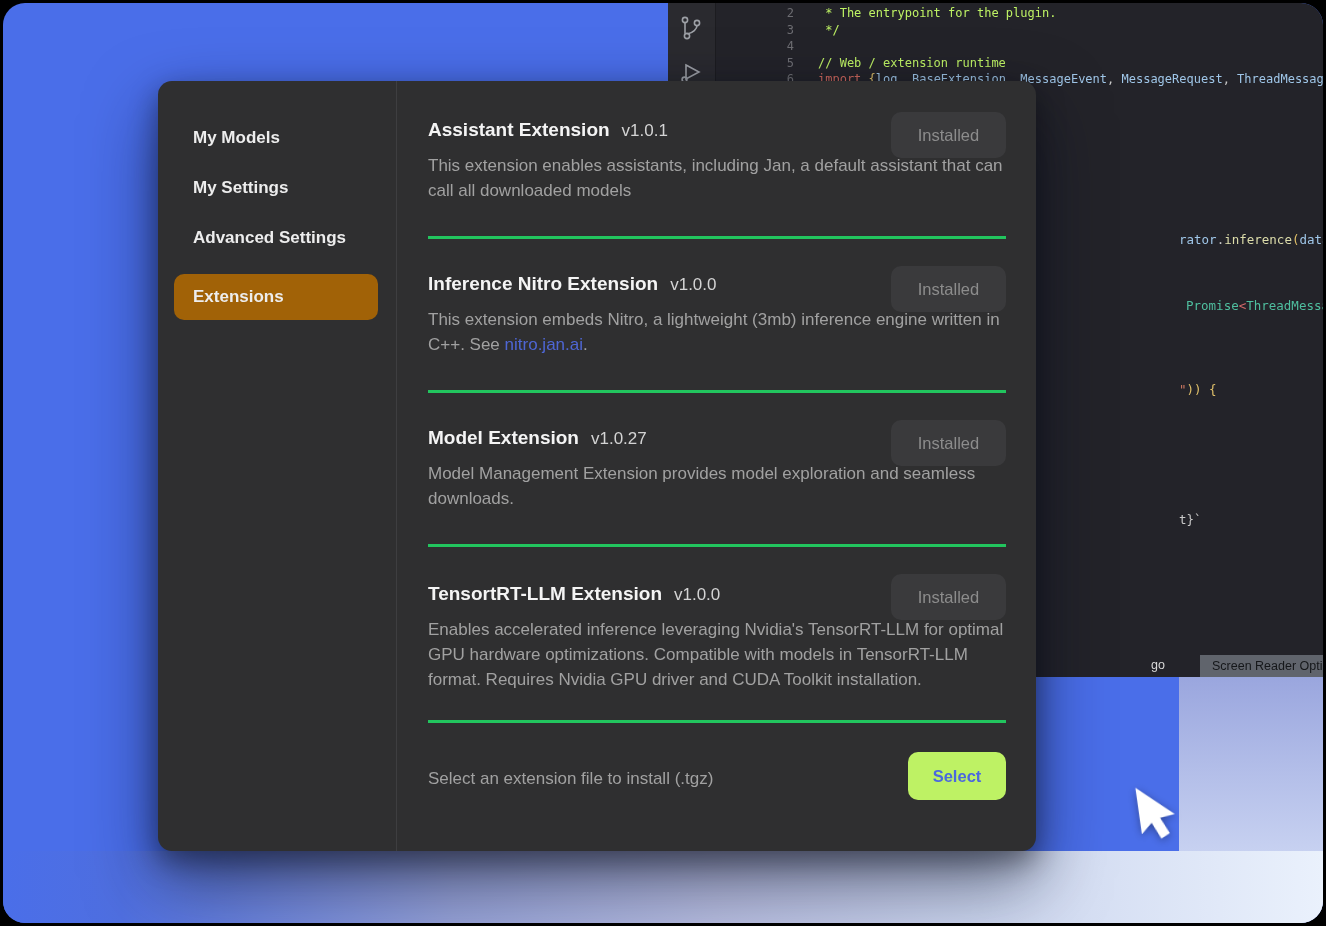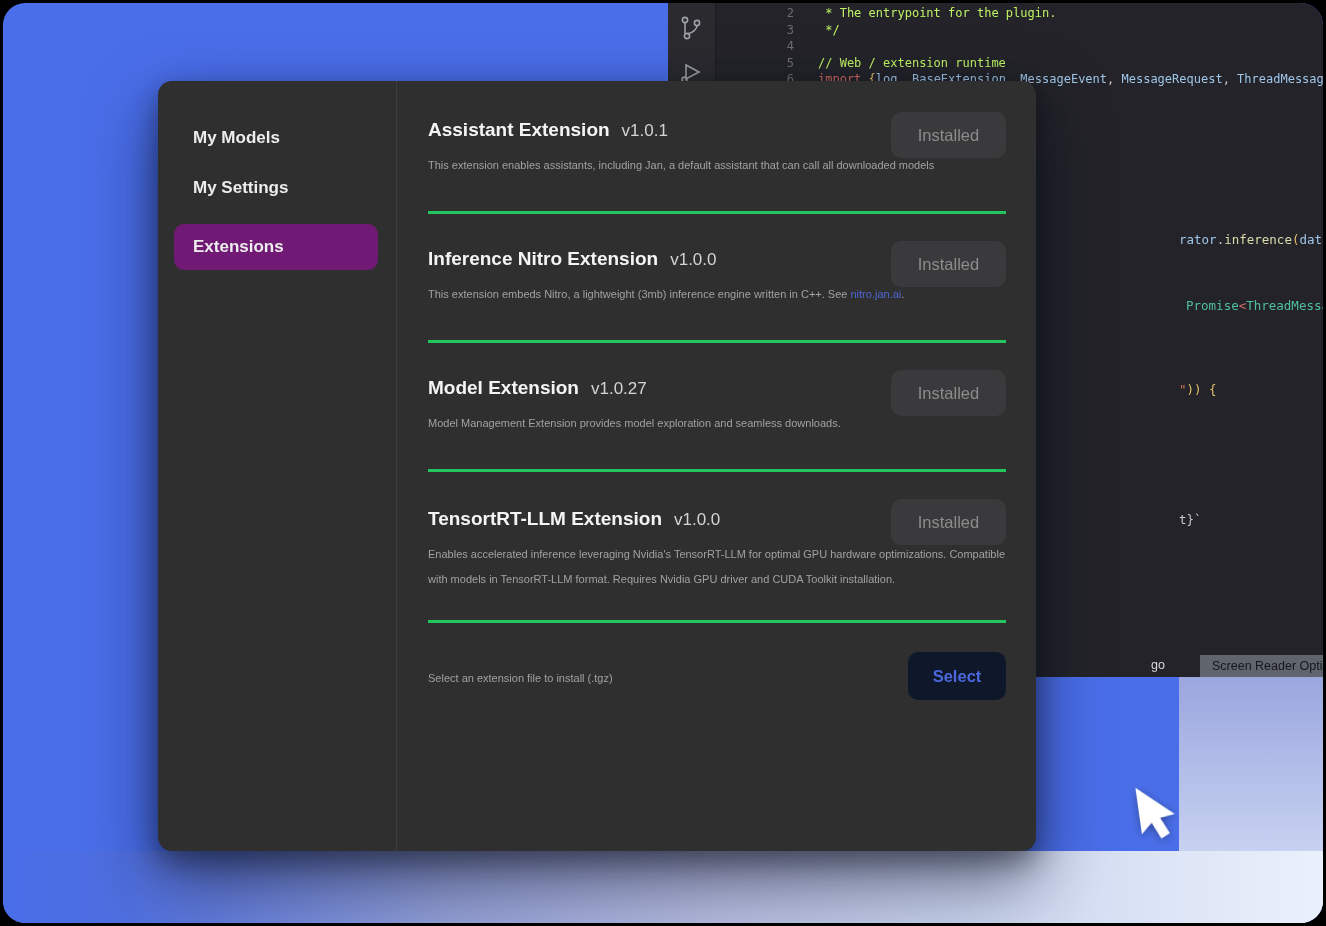--- a/index.html
+++ b/index.html
@@ -30,34 +30,34 @@
   .bottom-strip{position:absolute;left:0;top:848px;right:0;bottom:0;
              background:linear-gradient(90deg,#4a6ee9 0%,#4f6fe0 9%,#97a3d9 34%,#b9bfe2 54%,#ccd6ef 74%,#eaf1fc 100%);}
 
   
   .panel{position:absolute;left:155px;top:78px;width:878px;height:770px;background:#2f2f30;
          border-radius:14px;box-shadow:0 30px 70px rgba(8,12,35,.55),0 10px 28px rgba(0,0,0,.4);}
   .v-divider{position:absolute;left:238px;top:0;bottom:0;width:1px;background:#3e3e40;}
   .sidebar{position:absolute;left:0;top:30px;width:238px;}
   .side-item{height:46px;line-height:46px;margin:4px 18px 4px 16px;padding-left:19px;border-radius:10px;
              color:#ededed;font-size:17px;font-weight:bold;cursor:pointer;}
-  .side-item.selected{background:#701a75;margin-top:13px;}
+  .side-item.selected{background:#a16207;margin-top:13px;}
   .content{position:absolute;left:270px;right:30px;top:4px;bottom:0;}
   .ext-row{position:relative;padding:33px 0;border-bottom:3px solid #22c55e;}
   .ext-row:last-child{border-bottom:none;}
   .ext-row.tall{padding:35px 0 28px;}
   .ext-head{line-height:24px;}
   .ext-name{font-size:19px;font-weight:bold;color:#f4f4f4;}
   .ext-ver{font-size:17px;color:#d4d4d4;margin-left:12px;}
-  .ext-desc{margin-top:10px;max-width:585px;font-size:11px;line-height:25px;color:#a1a1a1;}
+  .ext-desc{margin-top:10px;max-width:585px;font-size:17px;line-height:25px;color:#a1a1a1;}
   .link{color:var(--link,#4e66d4);text-decoration:none;cursor:pointer;}
   .act{position:absolute;right:0;top:27px;border:none;border-radius:10px;font-family:inherit;
        font-size:16.5px;cursor:pointer;}
   .act.disabled{background:#3a3a3c;color:#8c8c8c;width:115px;height:46px;}
-  .act.primary{background:#0f172a;color:var(--select-text,#4b68de);width:98px;height:48px;font-weight:bold;top:29px;}
+  .act.primary{background:#bef264;color:var(--select-text,#4b68de);width:98px;height:48px;font-weight:bold;top:29px;}
 
   
   .cursor{position:absolute;left:1126px;top:779px;filter:drop-shadow(0 2px 4px rgba(0,0,0,.35));
           transform:rotate(-8deg);pointer-events:none;}
 </style>
 </head>
 <body>
 
 <div class="window">
 
@@ -91,20 +91,21 @@
     </div>
   </div>
 
   <div class="right-col"></div>
   <div class="bottom-strip"></div>
 
   <div class="panel">
     <div class="sidebar" id="sidebar">
         <div class="side-item">My Models</div>
         <div class="side-item">My Settings</div>
+        <div class="side-item">Advanced Settings</div>
         <div class="side-item selected">Extensions</div>
       </div>
     <div class="v-divider"></div>
     <div class="content" id="ext-list">
         <div class="ext-row">
           <div class="ext-head"><span class="ext-name">Assistant Extension</span><span class="ext-ver">v1.0.1</span></div>
           <div class="ext-desc">This extension enables assistants, including Jan, a default assistant that can call all downloaded models</div>
           <button class="act disabled">Installed</button>
         </div>
         <div class="ext-row">

